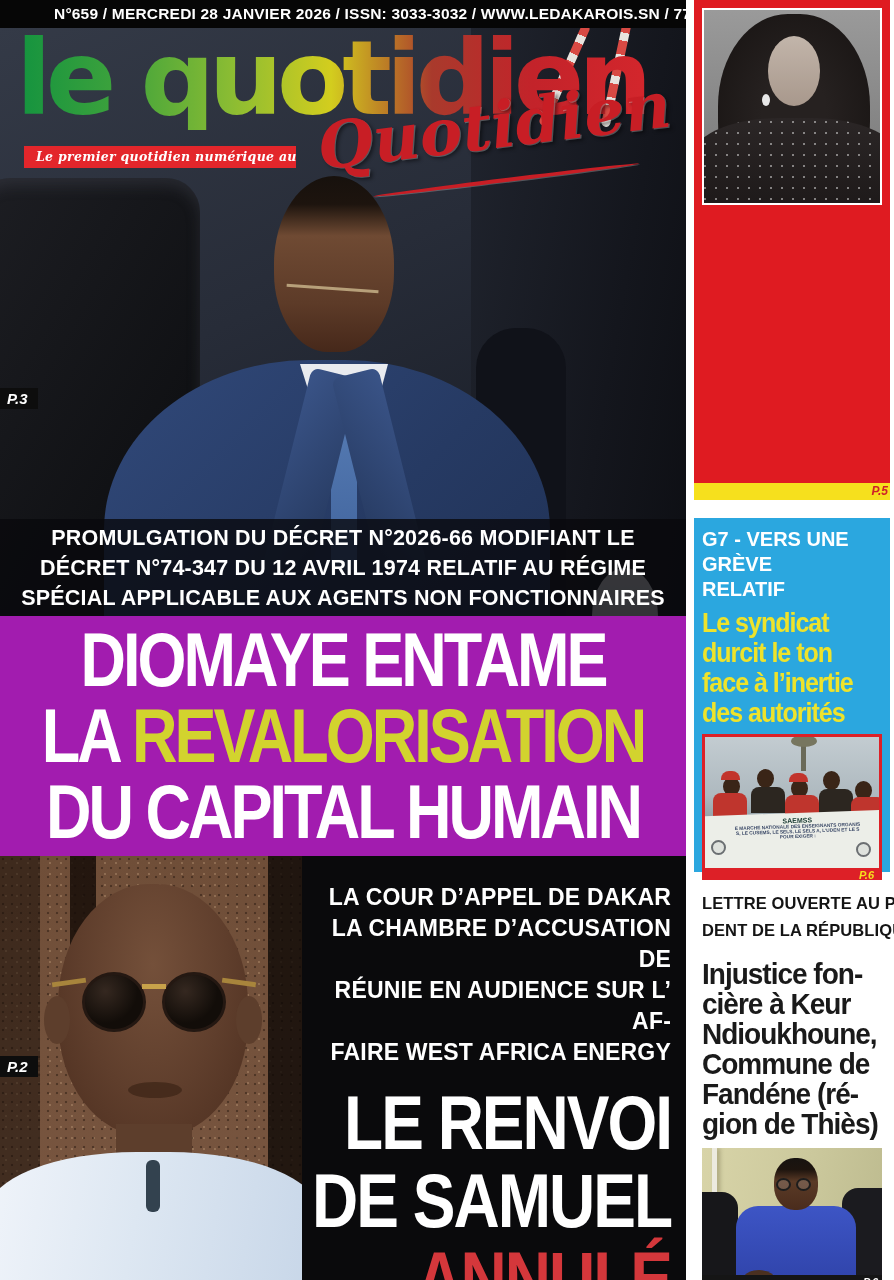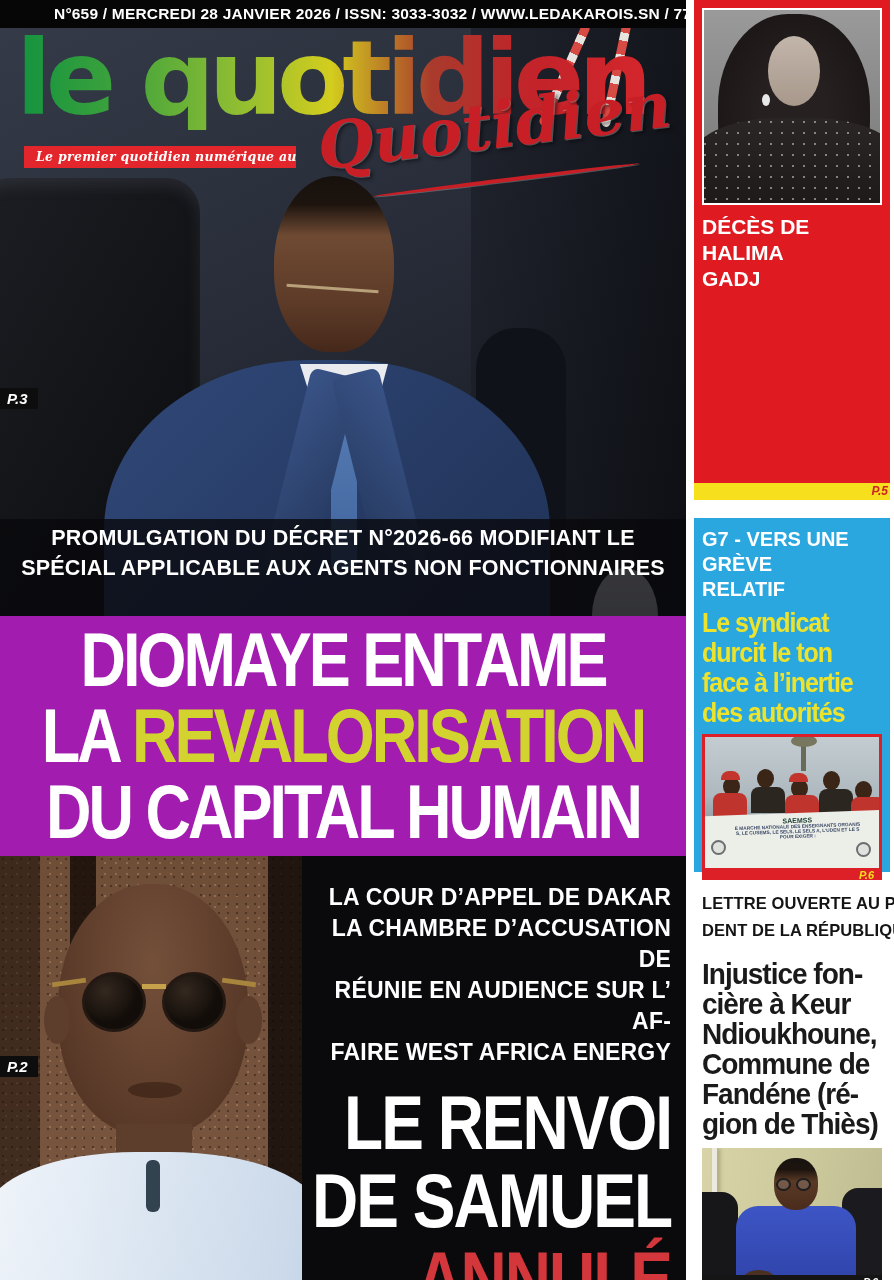--- a/index.html
+++ b/index.html
@@ -237,20 +237,21 @@
 
   <div class="tagline">Le premier quotidien numérique au Sénégal</div>
   <div class="logo-main">le quotidien</div>
   <div class="logo-script">Quotidien</div>
   <div class="logo-swash"></div>
 
   <div class="pref pref-p3">P.3</div>
 
   <div class="lead-kicker">
     <div>PROMULGATION DU DÉCRET N°2026-66 MODIFIANT LE</div>
+    <div>DÉCRET N°74-347 DU 12 AVRIL 1974 RELATIF AU RÉGIME</div>
     <div>SPÉCIAL APPLICABLE AUX AGENTS NON FONCTIONNAIRES</div>
   </div>
 
   <div class="lead-headline">
     <div class="big-line">DIOMAYE ENTAME</div>
     <div class="big-line"><span>LA </span><span class="hl-yellow">REVALORISATION</span></div>
     <div class="big-line">DU CAPITAL HUMAIN</div>
   </div>
 
   <div class="samuel-photo">
@@ -283,24 +284,20 @@
       <div class="court-line court-red">ANNULÉ</div>
     </div>
   </div>
 
   <div class="side-red">
     <div class="halima-photo">
       <div class="hp-hair"></div>
       <div class="hp-face"></div>
       <div class="hp-earring"></div>
       <div class="hp-dress"></div>
-    </div>
-    <div class="sr-kicker">
-      <div>DÉCÈS DE HALIMA</div>
-      <div>GADJ</div>
     </div>
     <div class="p5-strip">P.5</div>
   </div>
 
   <div class="side-blue">
     <div class="sb-kicker">
       <div>G7 - VERS UNE GRÈVE</div>
       <div>RELATIF</div>
     </div>
     <div class="sb-head">

